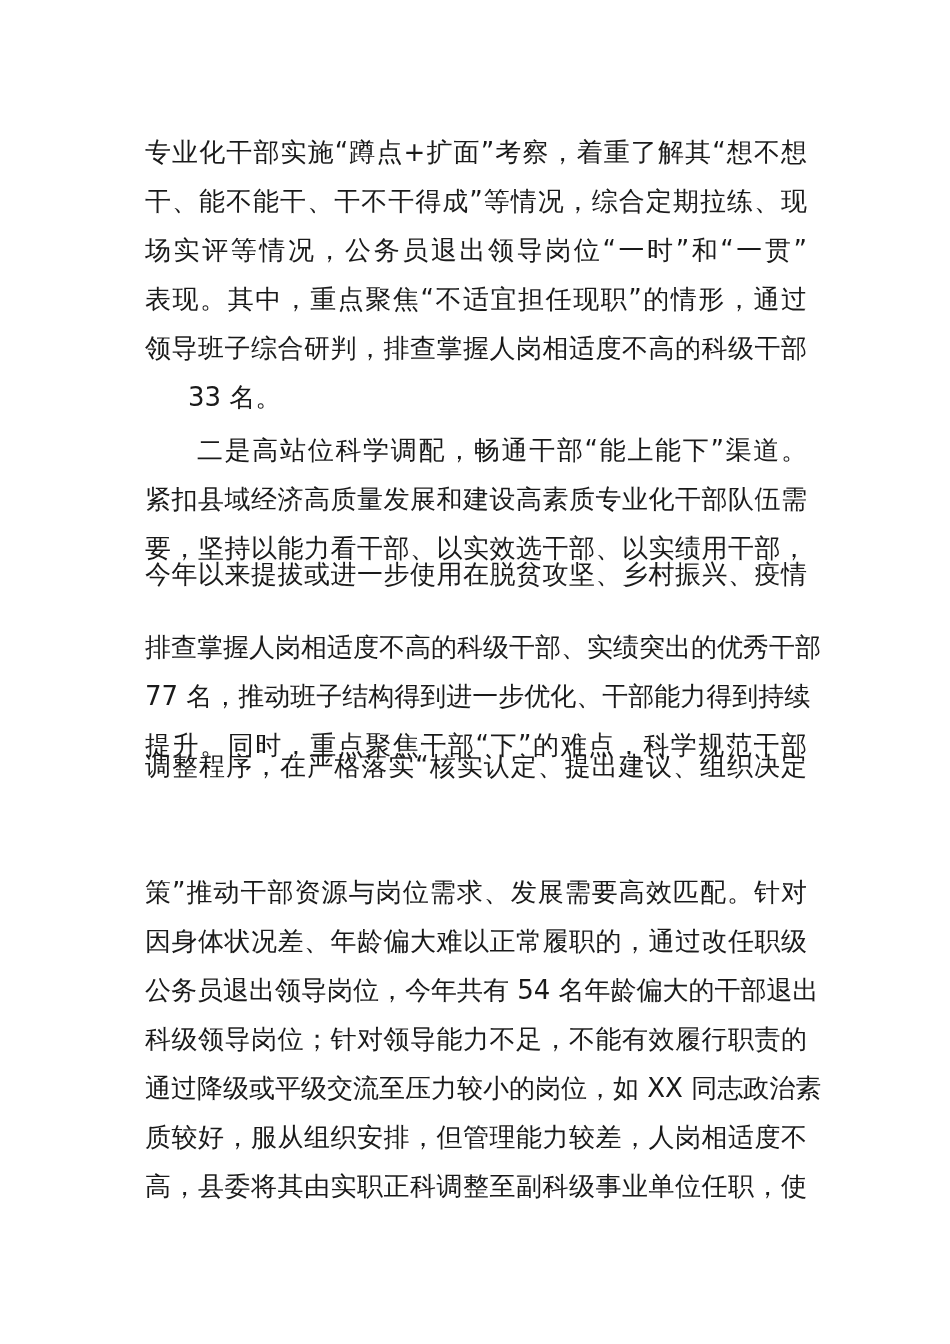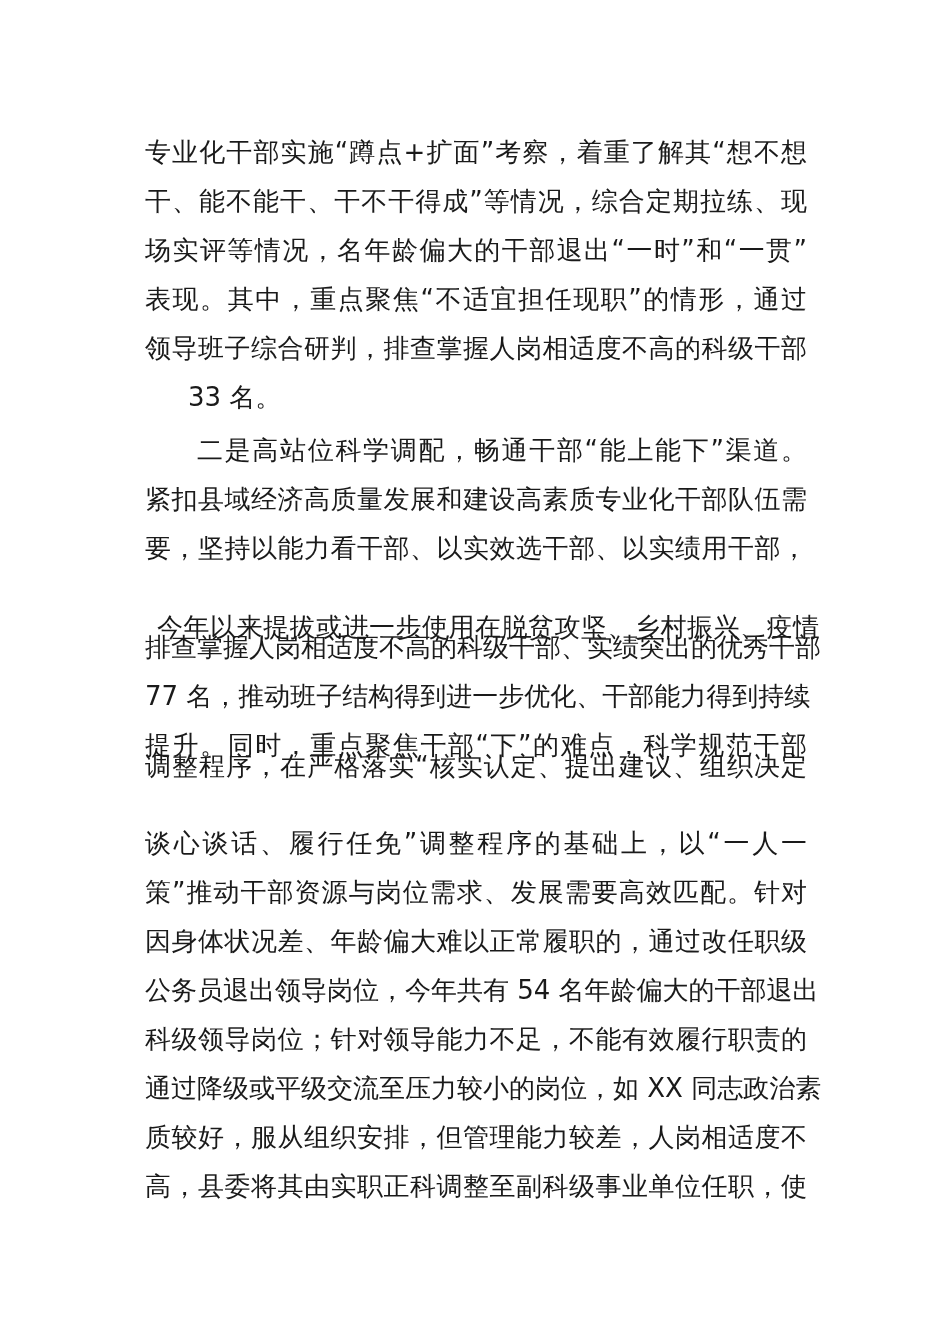--- a/index.html
+++ b/index.html
@@ -43,33 +43,32 @@
       left: 197px;
       width: 610px;
     }
   </style>
 </head>
 <body>
 
 <div class="page">
   <div class="line" style="top:132px;">专业化干部实施“蹲点+扩面”考察，着重了解其“想不想</div>
   <div class="line" style="top:181px;">干、能不能干、干不干得成”等情况，综合定期拉练、现</div>
-  <div class="line" style="top:230px;">场实评等情况，名年龄偏大的干部退出“一时”和“一贯”</div>
+  <div class="line" style="top:230px;">场实评等情况，公务员退出领导岗位“一时”和“一贯”</div>
   <div class="line" style="top:279px;">表现。其中，重点聚焦“不适宜担任现职”的情形，通过</div>
   <div class="line" style="top:328px;">领导班子综合研判，排查掌握人岗相适度不高的科级干部</div>
   <div class="line last" style="top:377px;">33 名。</div>
   <div class="line" style="top:479px;">紧扣县域经济高质量发展和建设高素质专业化干部队伍需</div>
   <div class="line indent" style="top:430px;">二是高站位科学调配，畅通干部“能上能下”渠道。</div>
   <div class="line" style="top:528px;">要，坚持以能力看干部、以实效选干部、以实绩用干部，</div>
-  <div class="line" style="top:607px;margin-left:12px;">今年以来提拔或进一步使用在脱贫攻坚、乡村振兴、疫情</div>
+  <div class="line" style="top:554px;">今年以来提拔或进一步使用在脱贫攻坚、乡村振兴、疫情</div>
   <div class="line" style="top:627px;">排查掌握人岗相适度不高的科级干部、实绩突出的优秀干部</div>
   <div class="line" style="top:676px;">77 名，推动班子结构得到进一步优化、干部能力得到持续</div>
   <div class="line" style="top:725px;">提升。同时，重点聚焦干部“下”的难点，科学规范干部</div>
   <div class="line" style="top:746px;">调整程序，在严格落实“核实认定、提出建议、组织决定</div>
-  <div class="line" style="top:823px;">谈心谈话、履行任免”调整程序的基础上，以“一人一</div>
   <div class="line" style="top:872px;">策”推动干部资源与岗位需求、发展需要高效匹配。针对</div>
   <div class="line" style="top:921px;">因身体状况差、年龄偏大难以正常履职的，通过改任职级</div>
   <div class="line" style="top:970px;">公务员退出领导岗位，今年共有 54 名年龄偏大的干部退出</div>
   <div class="line" style="top:1019px;">科级领导岗位；针对领导能力不足，不能有效履行职责的</div>
   <div class="line" style="top:1068px;">通过降级或平级交流至压力较小的岗位，如 XX 同志政治素</div>
   <div class="line" style="top:1117px;">质较好，服从组织安排，但管理能力较差，人岗相适度不</div>
   <div class="line" style="top:1166px;">高，县委将其由实职正科调整至副科级事业单位任职，使</div>
 </div>
 
 </body></html>

